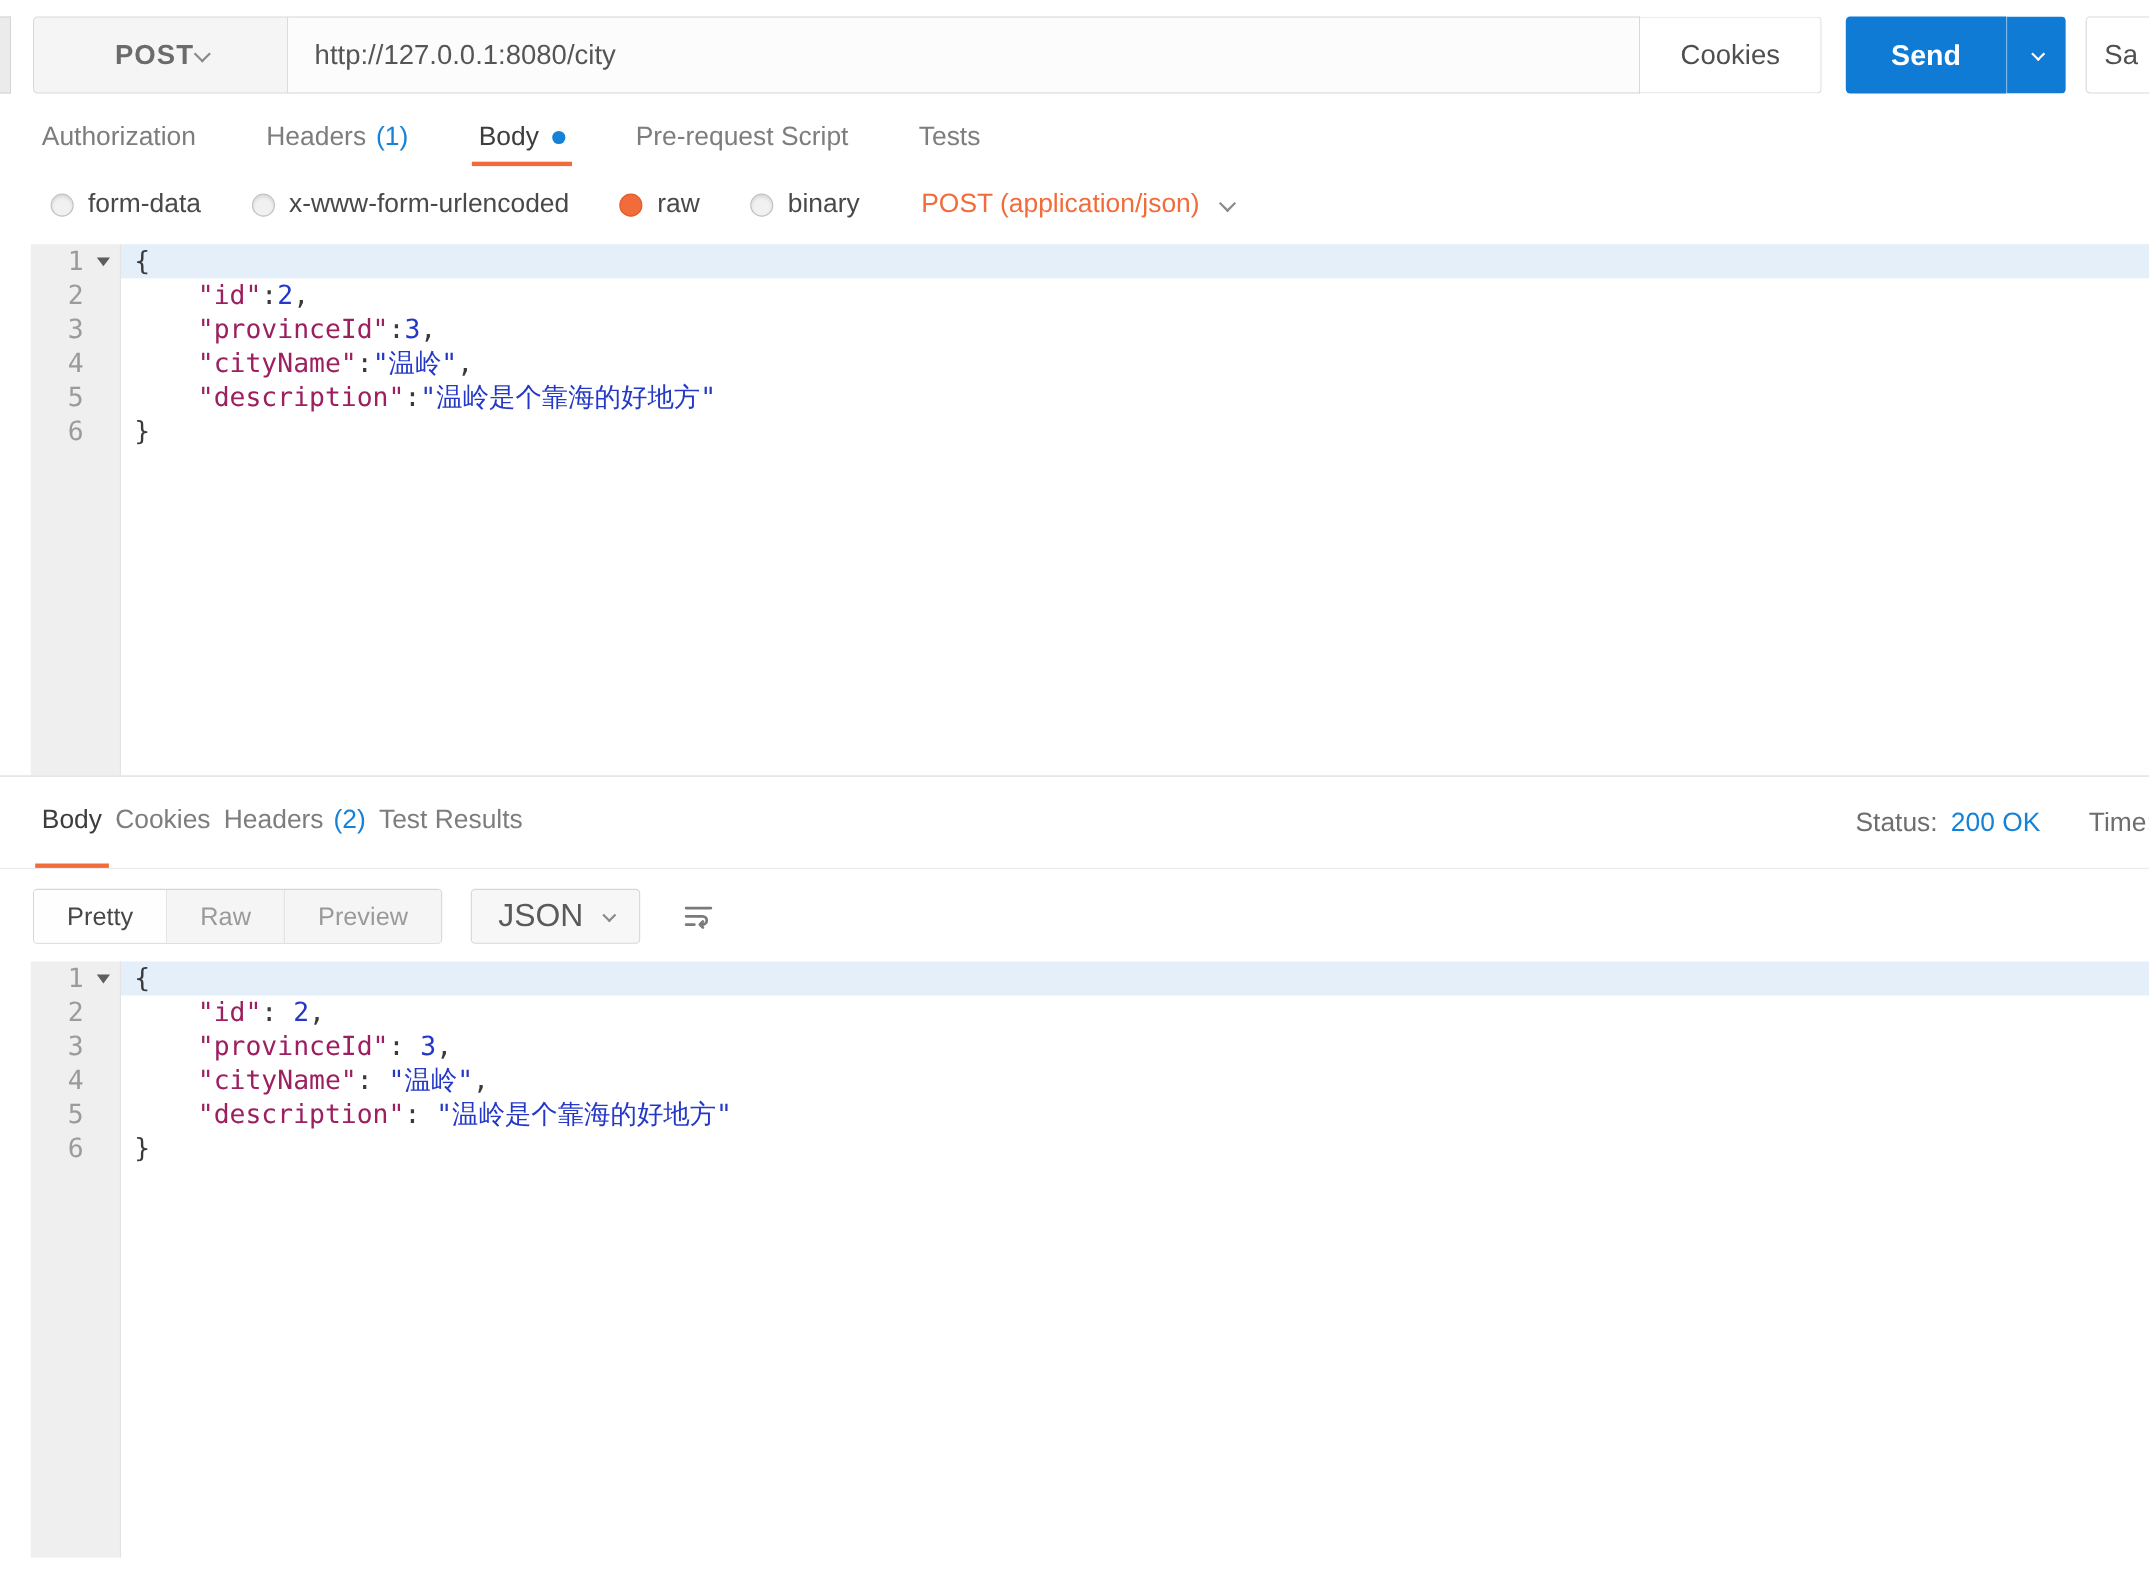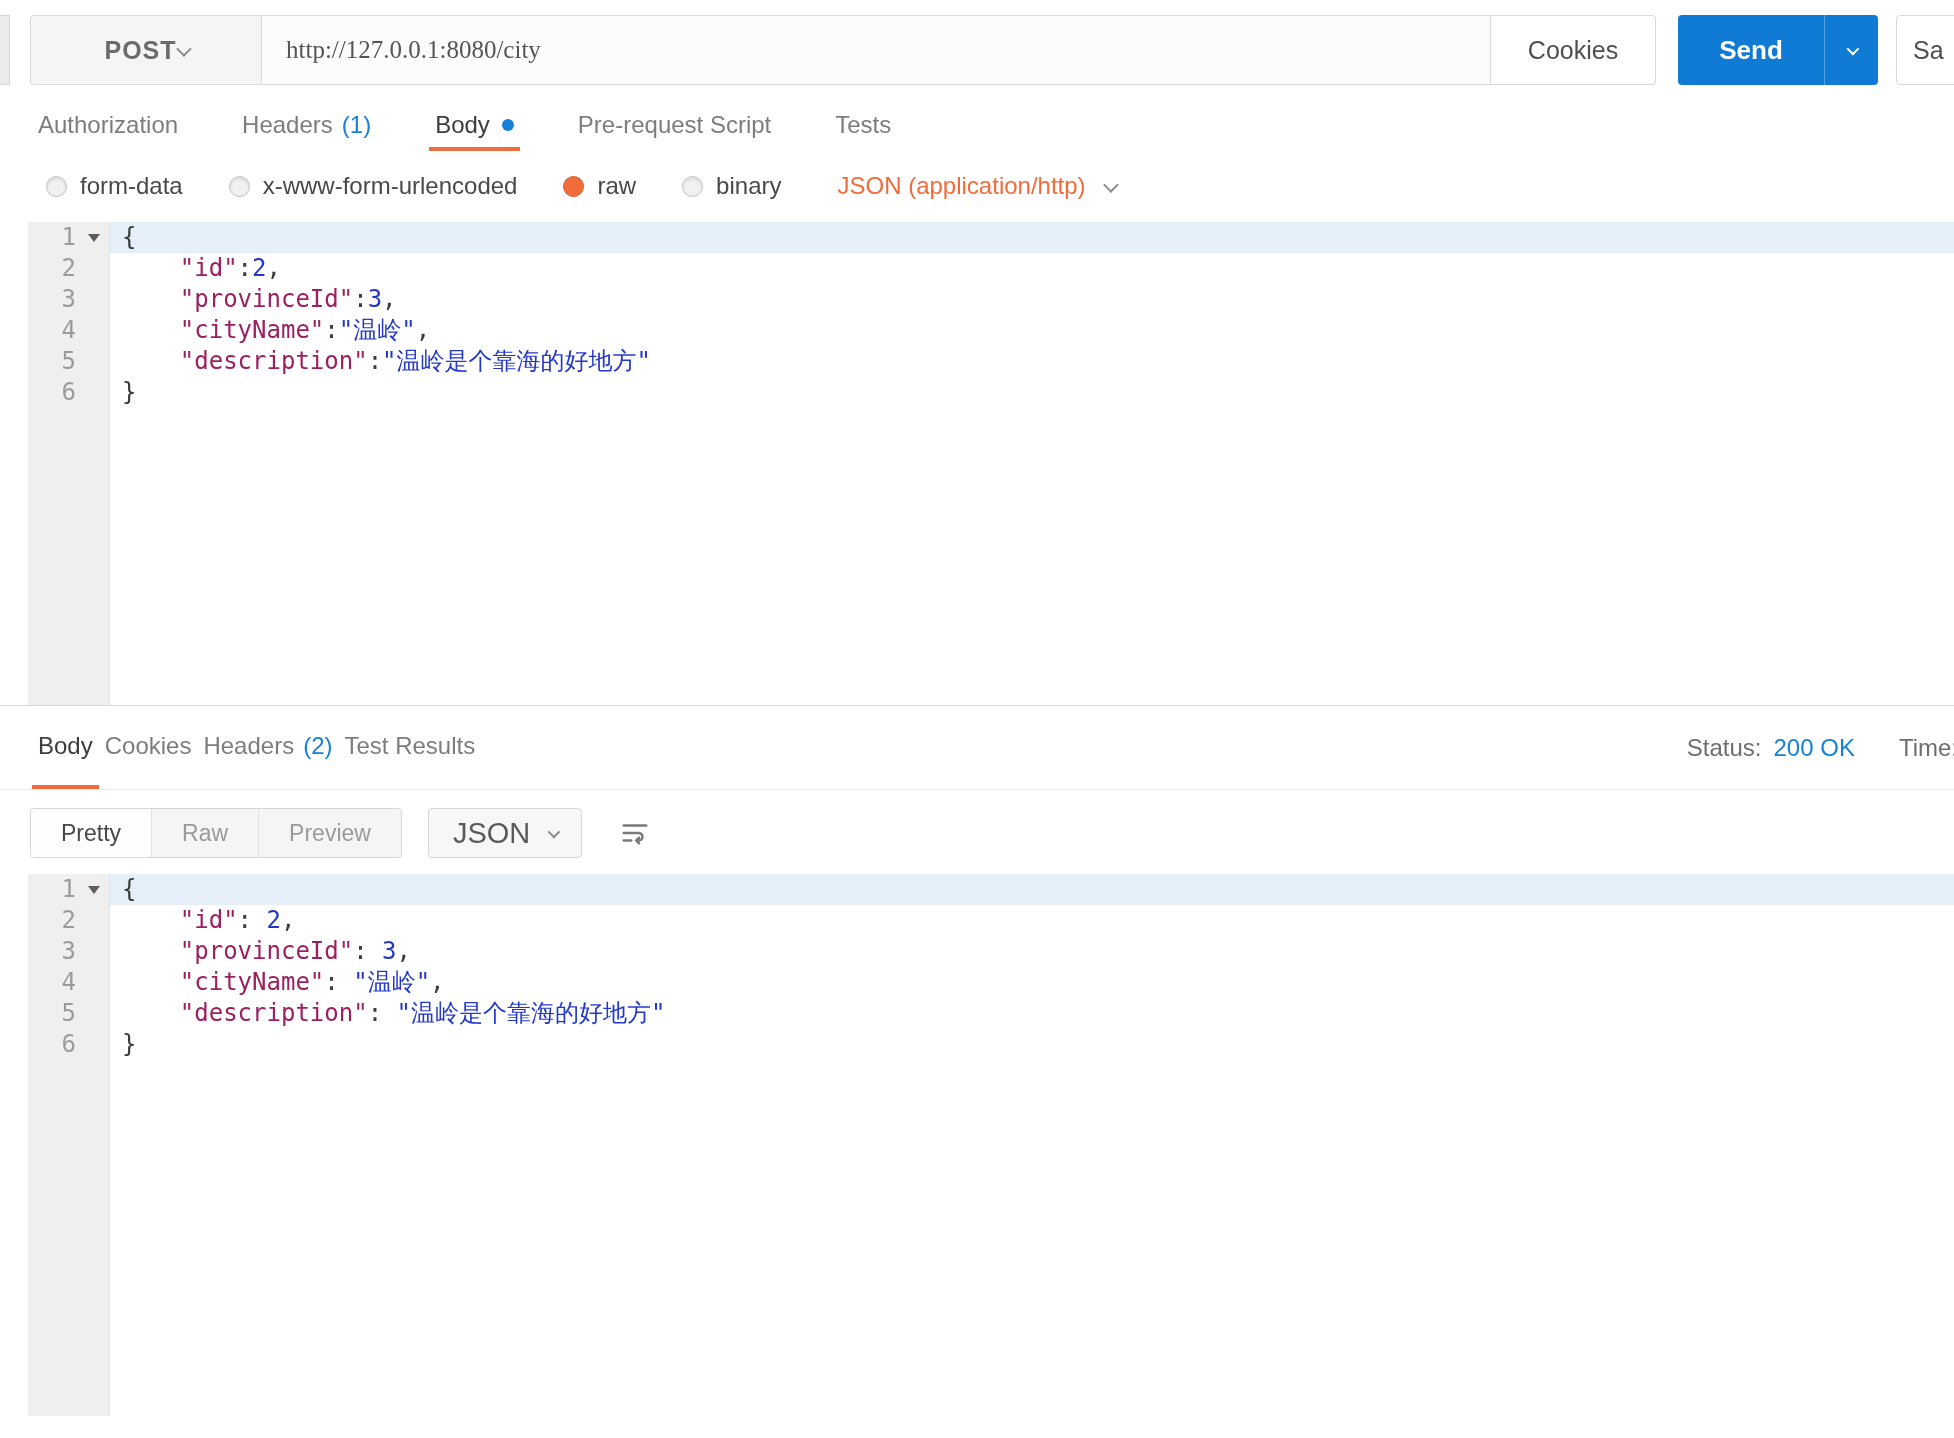--- a/index.html
+++ b/index.html
@@ -11,21 +11,21 @@
   .left-sliver { position:absolute; top:15px; left:0; width:10px; height:70px;
                  background:#ebebeb; border:1px solid #d6d6d6; border-left:none; }
   .request-bar { position:absolute; top:15px; left:30px; right:0; height:70px;
                  display:flex; align-items:stretch; }
   .method-select { width:232px; flex-shrink:0; background:#f5f5f5; border:1px solid #d9d9d9;
                    border-radius:4px 0 0 4px; display:flex; align-items:center; justify-content:center;
                    cursor:pointer; }
   .method-label { font-size:25px; font-weight:bold; color:#6b6b6b; letter-spacing:1px; }
   .url-input { flex:1 1 auto; min-width:100px; background:#fcfcfc; border:1px solid #d9d9d9; border-left:none;
                font-size:25px; color:#555; padding:0 24px; outline:none;
-               font-family:Liberation Serif, serif; }
+               font-family:Liberation Sans, sans-serif; }
   .params-btn { width:165px; flex-shrink:0; background:#fff; border:1px solid #d9d9d9; border-left:none;
                 border-radius:0 4px 4px 0; font-size:25px; color:#4f4f4f; cursor:pointer;
                 font-family:"Liberation Sans", sans-serif; }
   .send-split { display:flex; margin-left:22px; flex-shrink:0; }
   .send-btn { width:146px; background:var(--send-blue); color:#fff; border:none;
               border-radius:4px 0 0 4px; font-size:26px; font-weight:bold; cursor:pointer;
               font-family:"Liberation Sans", sans-serif; }
   .send-caret { width:54px; background:var(--send-blue); border:none; border-left:1px solid rgba(255,255,255,0.3);
                 border-radius:0 4px 4px 0; display:flex; align-items:center; justify-content:center; cursor:pointer; }
   .save-btn { width:76px; margin-left:18px; margin-right:-18px; flex-shrink:0; background:#fff;
@@ -153,21 +153,21 @@
     </div>
     <div class="radio-opt">
       <span class="radio selected"></span>
       <span>raw</span>
     </div>
     <div class="radio-opt">
       <span class="radio"></span>
       <span>binary</span>
     </div>
     <div class="content-type">
-      <span>JSON (application/http)</span>
+      <span>POST (application/json)</span>
       <span class="chev"></span>
     </div>
   </div>
 
   <div class="editor req-editor">
     <div class="gutter-bg"></div>
     <div class="lines" id="req-lines">
         <div class="code-line">
           <span class="line-num">1<span class="fold-caret"></span></span>
           <span class="code-text active"><span class="tk-punct">{</span></span>

